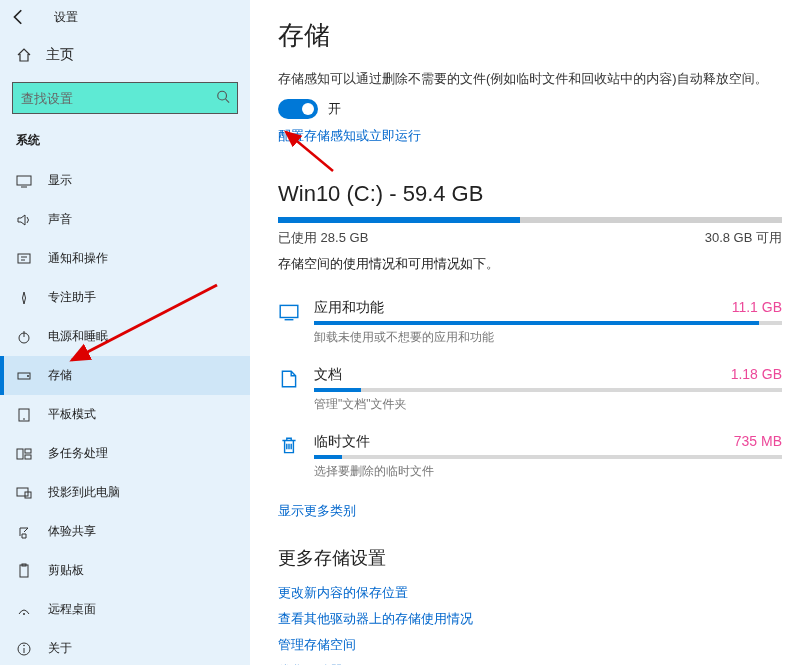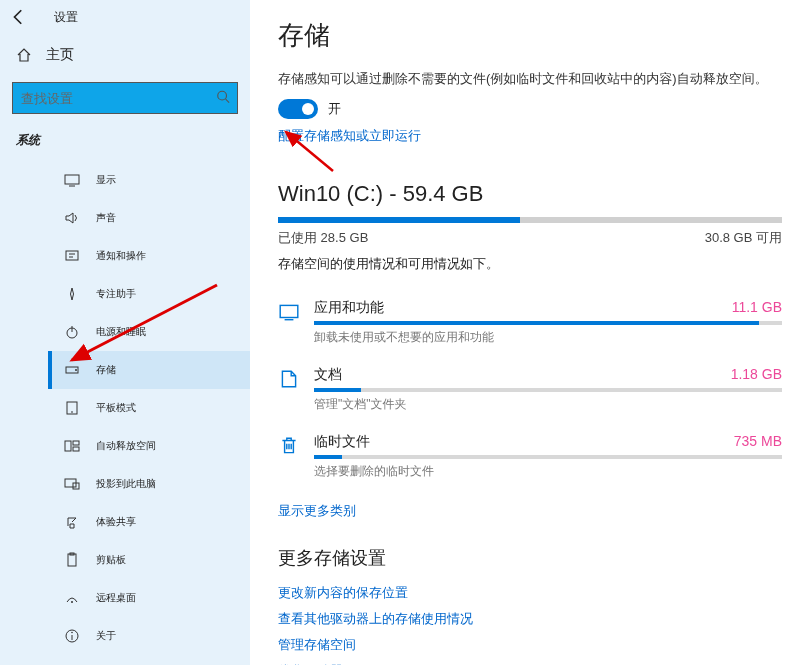--- a/index.html
+++ b/index.html
@@ -7,26 +7,26 @@
 .app { display: flex; width: 100%; height: 100%; }
 
 
 .sidebar { width: 250px; background: #e6f2fb; height: 100%; display: flex; flex-direction: column; position: relative; }
 .titlebar { display: flex; align-items: center; padding: 8px 10px 6px; gap: 26px; }
 .back-btn { width: 18px; height: 18px; display: flex; align-items: center; justify-content: center; font-size: 16px; color: #222; }
 .app-title { font-size: 12px; color: #222; }
 .home-row { display: flex; align-items: center; gap: 14px; padding: 14px 16px; font-size: 14px; color: #222; }
 .home-row .icn { width: 16px; display: flex; justify-content: center; }
 .search-wrap { margin: 4px 12px 10px; position: relative; }
-.search-input { width: 100%; height: 32px; border: 1px solid #555; background: #0ea5e9; padding: 0 30px 0 8px; font-size: 13px; color: #333; outline: none; }
+.search-input { width: 100%; height: 32px; border: 1px solid #555; background: #5eead4; padding: 0 30px 0 8px; font-size: 13px; color: #333; outline: none; }
 .search-input::placeholder { color: #666; }
 .search-icn { position: absolute; right: 8px; top: 50%; transform: translateY(-50%); color: #555; font-size: 14px; }
-.section-header { padding: 8px 16px 12px; font-size: 12px; font-weight: bold; color: #222; font-style: italic; }
+.section-header { padding: 8px 16px 12px; font-size: 12px; font-weight: bold; color: #222; }
 .nav { flex: 1; }
-.nav-item { display: flex; align-items: center; gap: 16px; padding: 11px 16px; font-size: 10px; color: #222; cursor: pointer; position: relative; margin-left: 48px; }
+.nav-item { display: flex; align-items: center; gap: 16px; padding: 11px 16px; font-size: 12px; color: #222; cursor: pointer; position: relative; }
 .nav-item .icn { width: 16px; display: flex; justify-content: center; color: #333; }
 .nav-item.selected { background: #cfe6f7; }
 .nav-item.selected::before { content: ""; position: absolute; left: 0; top: 0; bottom: 0; width: 4px; background: #0078d7; }
 
 
 .main { flex: 1; padding: 18px 28px 24px; overflow-y: auto; color: #222; }
 .page-title { font-size: 26px; font-weight: 500; margin-bottom: 16px; }
 .desc { font-size: 13px; line-height: 1.5; margin-bottom: 10px; color: #333; }
 .toggle-row { display: flex; align-items: center; gap: 10px; margin-bottom: 8px; }
 .toggle { width: 40px; height: 20px; border-radius: 10px; background: #0078d7; position: relative; }
@@ -153,21 +153,21 @@
         <span>平板模式</span>
       </div>
       <div class="nav-item">
         <span class="icn">
             <svg viewBox="0 0 16 16">
               <rect x="1" y="3" width="6" height="10" stroke="#333" fill="none"></rect>
               <rect x="9" y="3" width="6" height="4" stroke="#333" fill="none"></rect>
               <rect x="9" y="9" width="6" height="4" stroke="#333" fill="none"></rect>
             </svg>
           </span>
-        <span>自动释放空间</span>
+        <span>多任务处理</span>
       </div>
       <div class="nav-item">
         <span class="icn">
             <svg viewBox="0 0 16 16">
               <rect x="1" y="3" width="11" height="8" stroke="#333" fill="none"></rect>
               <rect x="9" y="7" width="6" height="6" stroke="#333" fill="none"></rect>
             </svg>
           </span>
         <span>投影到此电脑</span>
       </div>

